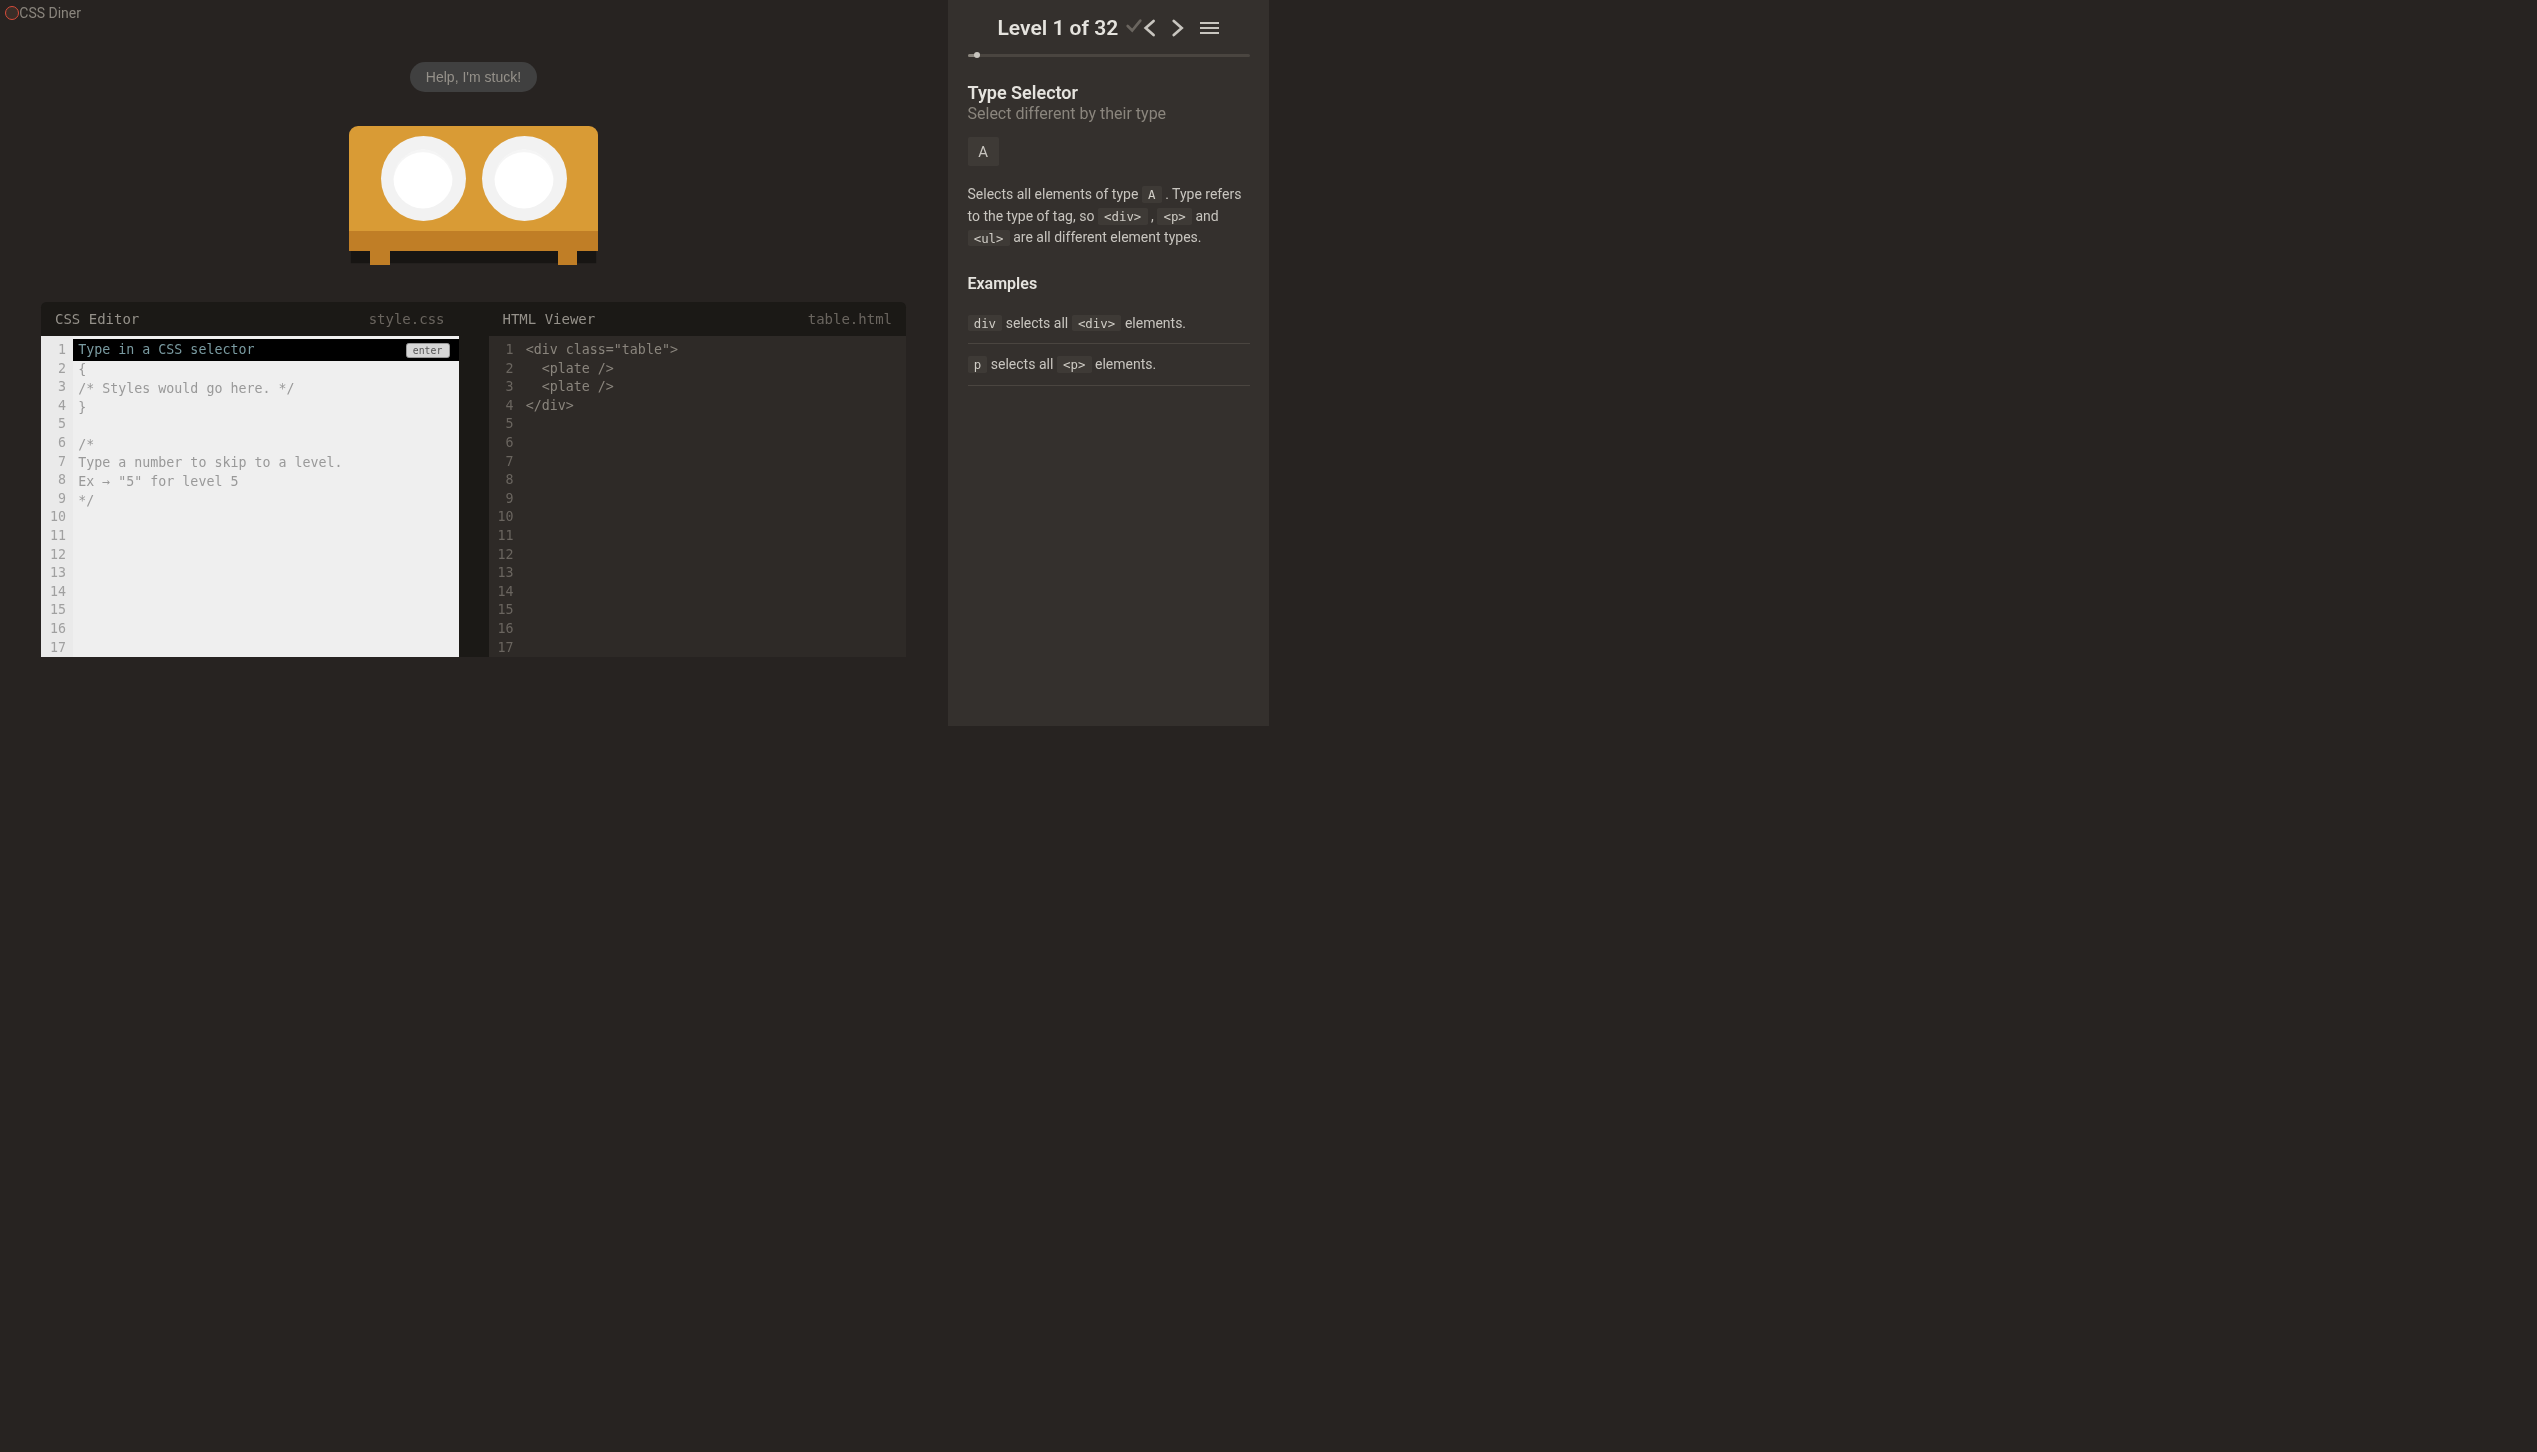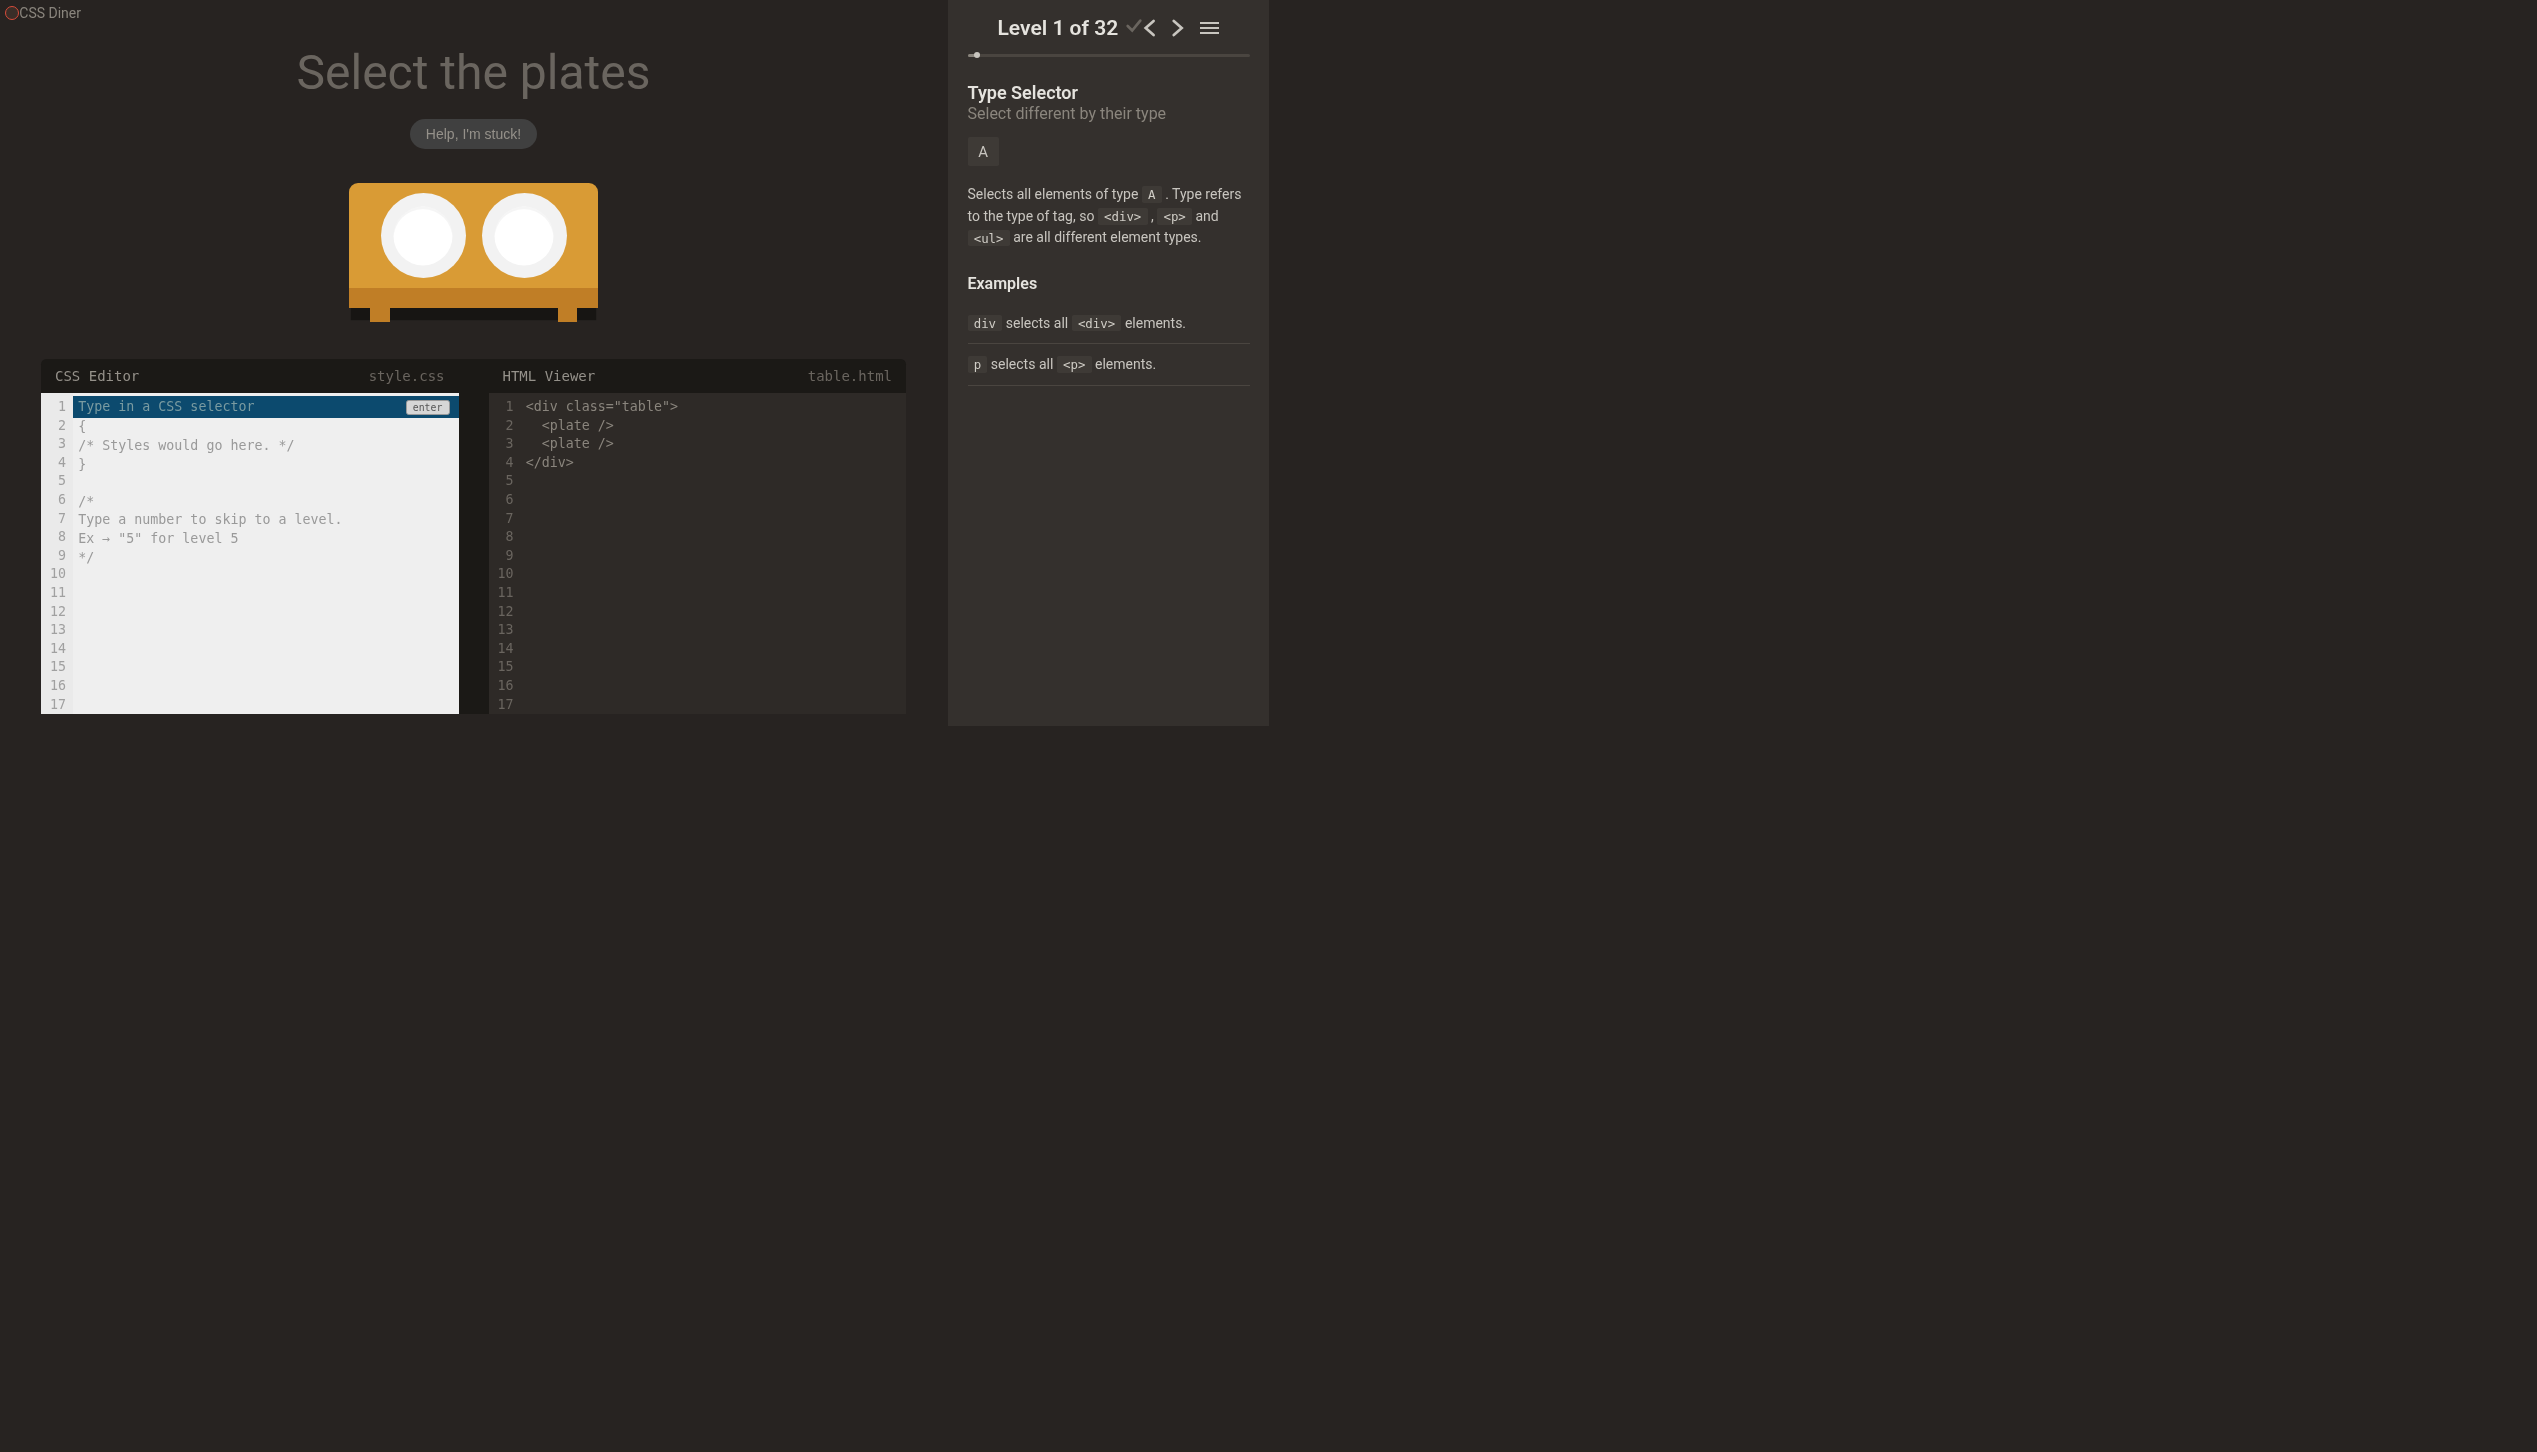--- a/index.html
+++ b/index.html
@@ -75,21 +75,21 @@
 .html-body {
   display: flex; flex: 1; font-family: "Menlo","Consolas",monospace; font-size: 13.3px; background: #2e2a27;
 }
 .gutter {
   width: 32px; text-align: right; padding: 5.3px 7px 0 0; color: #a0a0a0; line-height: 18.6px;
   font-size: 13.3px; background: rgba(0,0,0,0.02); user-select: none;
 }
 .html-body .gutter { color: #6a655f; background: transparent; }
 .code-col { flex: 1; padding: 5.3px 7px 0 5.3px; line-height: 18.6px; color: #999; white-space: pre; }
 .css-input-line {
-  background: #0c4a6e; margin: -1.8px -7px 0 -5.3px; padding: 1.8px 7px 1.8px 5.3px; color: #7a9ba1;
+  background: #000000; margin: -1.8px -7px 0 -5.3px; padding: 1.8px 7px 1.8px 5.3px; color: #7a9ba1;
 }
 .enter-btn {
   position: absolute; top: 7px; right: 9px; background: #d6d6d6; border: 0.9px solid #999;
   border-radius: 2.7px; font-size: 9.8px; padding: 0.9px 6.2px; color: #555; font-family: inherit; cursor: pointer;
 }
 .html-code { color: #8a857d; }
 .divider { width: 30px; background: #1b1916; }
 
 
 .sidebar {
@@ -139,21 +139,20 @@
         <rect width="18" height="18" rx="2" fill="#e5e3de"></rect>
         <path d="M12 4h-2c-1.1 0-2 .9-2 2v2H6v2h2v6h2v-6h2l.4-2H10V6.4c0-.3.2-.4.5-.4H12z" fill="#272321"></path>
       </svg>
     <svg width="18" height="15" viewBox="0 0 20 17">
         <path d="M20 2c-.7.3-1.5.5-2.3.6.8-.5 1.5-1.3 1.8-2.2-.8.5-1.6.8-2.6 1C16.2.5 15.2 0 14 0c-2.2 0-4 1.8-4 4 0 .3 0 .6.1.9C6.7 4.7 3.7 3.1 1.7.7 1.4 1.3 1.2 2 1.2 2.7c0 1.4.7 2.6 1.8 3.3-.7 0-1.3-.2-1.8-.5v.1c0 1.9 1.4 3.6 3.2 3.9-.3.1-.7.1-1.1.1-.3 0-.5 0-.8-.1.5 1.6 2 2.8 3.8 2.8-1.4 1.1-3.1 1.7-5 1.7H0c1.8 1.2 4 1.9 6.3 1.9 7.5 0 11.7-6.3 11.7-11.7v-.5C18.8 3.5 19.5 2.8 20 2z" fill="#e5e3de"></path>
       </svg>
   </div>
 </div>
 
 <div class="main">
-  <div class="order">Select the plates</div>
   <button class="help">Help, I'm stuck!</button>
 
   <div class="game-stage">
     <div class="table-wrapper">
       <div class="table-surface">
         <div class="plate"></div>
         <div class="plate"></div>
       </div>
       <div class="table-edge"></div>
       <div class="table-legs">

